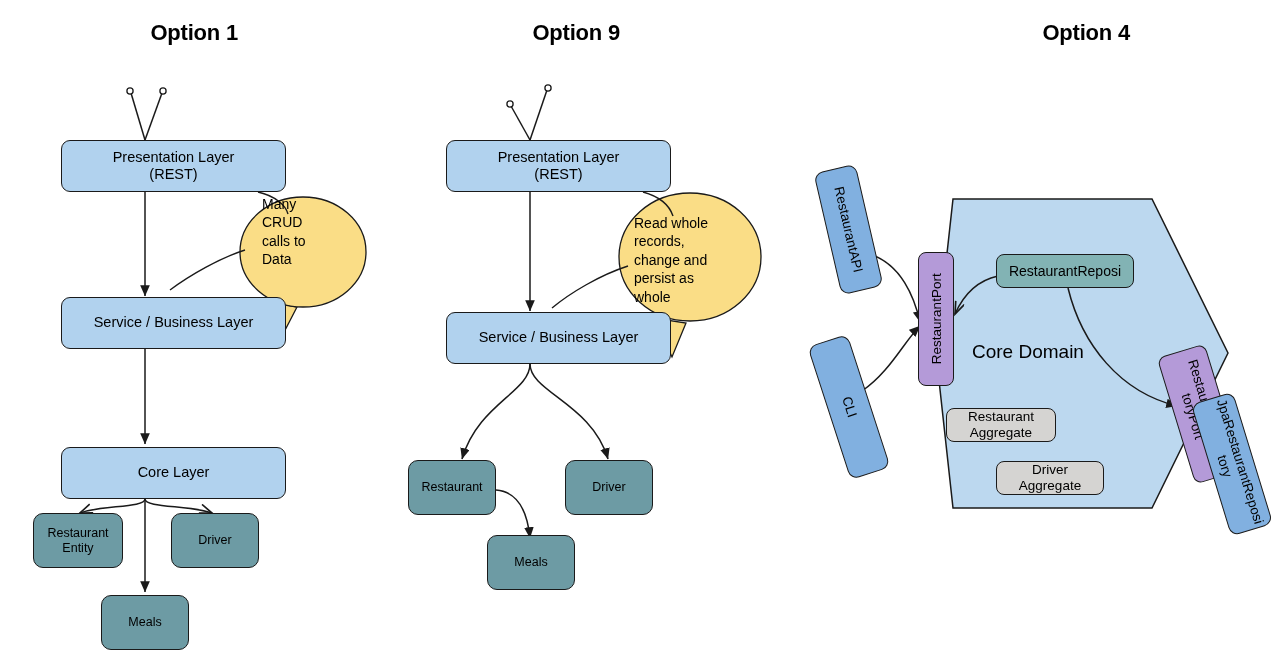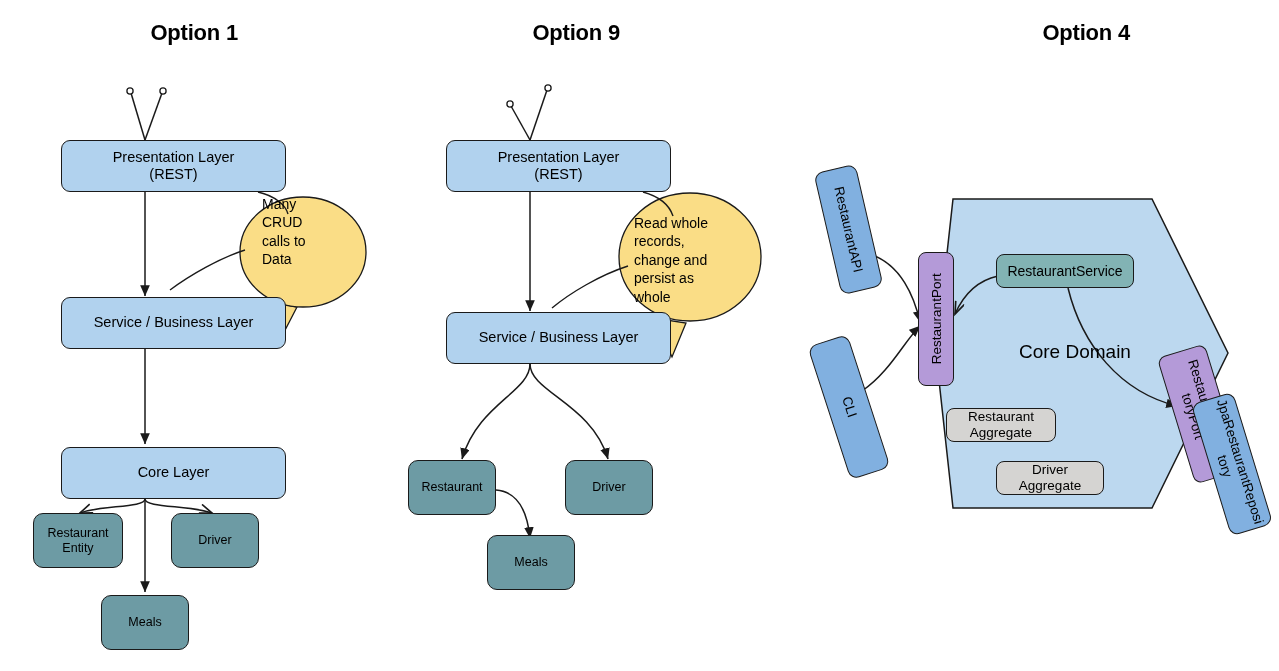--- a/index.html
+++ b/index.html
@@ -187,34 +187,34 @@
 <div class="node layer-box" style="left:418px; top:312px; width:225px; height:52px;">Service / Business Layer</div>
 <div class="node entity-box" style="left:408px; top:460px; width:88px; height:55px;">Restaurant</div>
 <div class="node entity-box" style="left:565px; top:460px; width:88px; height:55px;">Driver</div>
 <div class="node entity-box" style="left:487px; top:535px; width:88px; height:55px;">Meals</div>
 <div class="bubble-text" style="left:634px; top:214px; width:106px;">Read whole
 records,
 change and
 persist as
 whole</div>
 
-<div class="core-label" style="left:1007px; top:341px;padding-left:12px;">Core Domain</div>
+<div class="core-label" style="left:960px; top:341px;padding-left:12px;">Core Domain</div>
 
 <div class="node adapter-box" style="left:786px; top:208px; width:125px; height:43px; transform: rotate(77deg);">
   <span>RestaurantAPI</span>
 </div>
 <div class="node adapter-box" style="left:779px; top:386px; width:140px; height:42px; transform: rotate(72deg);">
   <span>CLI</span>
 </div>
 
 <div class="node port-box" style="left:918px; top:252px; width:36px; height:134px;">
   <span class="vlabel">RestaurantPort</span>
 </div>
 
-<div class="node svc-box" style="left:996px; top:254px; width:138px; height:34px;">RestaurantService</div>
+<div class="node svc-box" style="left:996px; top:254px; width:138px; height:34px;">RestaurantReposi</div>
 
 <div class="node agg-box" style="left:946px; top:408px; width:110px; height:34px;">Restaurant
 Aggregate</div>
 <div class="node agg-box" style="left:996px; top:461px; width:108px; height:34px;">Driver
 Aggregate</div>
 
 <div class="node port-box" style="left:1134px; top:389px; width:132px; height:50px; transform: rotate(73deg);">
   <span>RestaurantReposi
 toryPort</span>
 </div>

